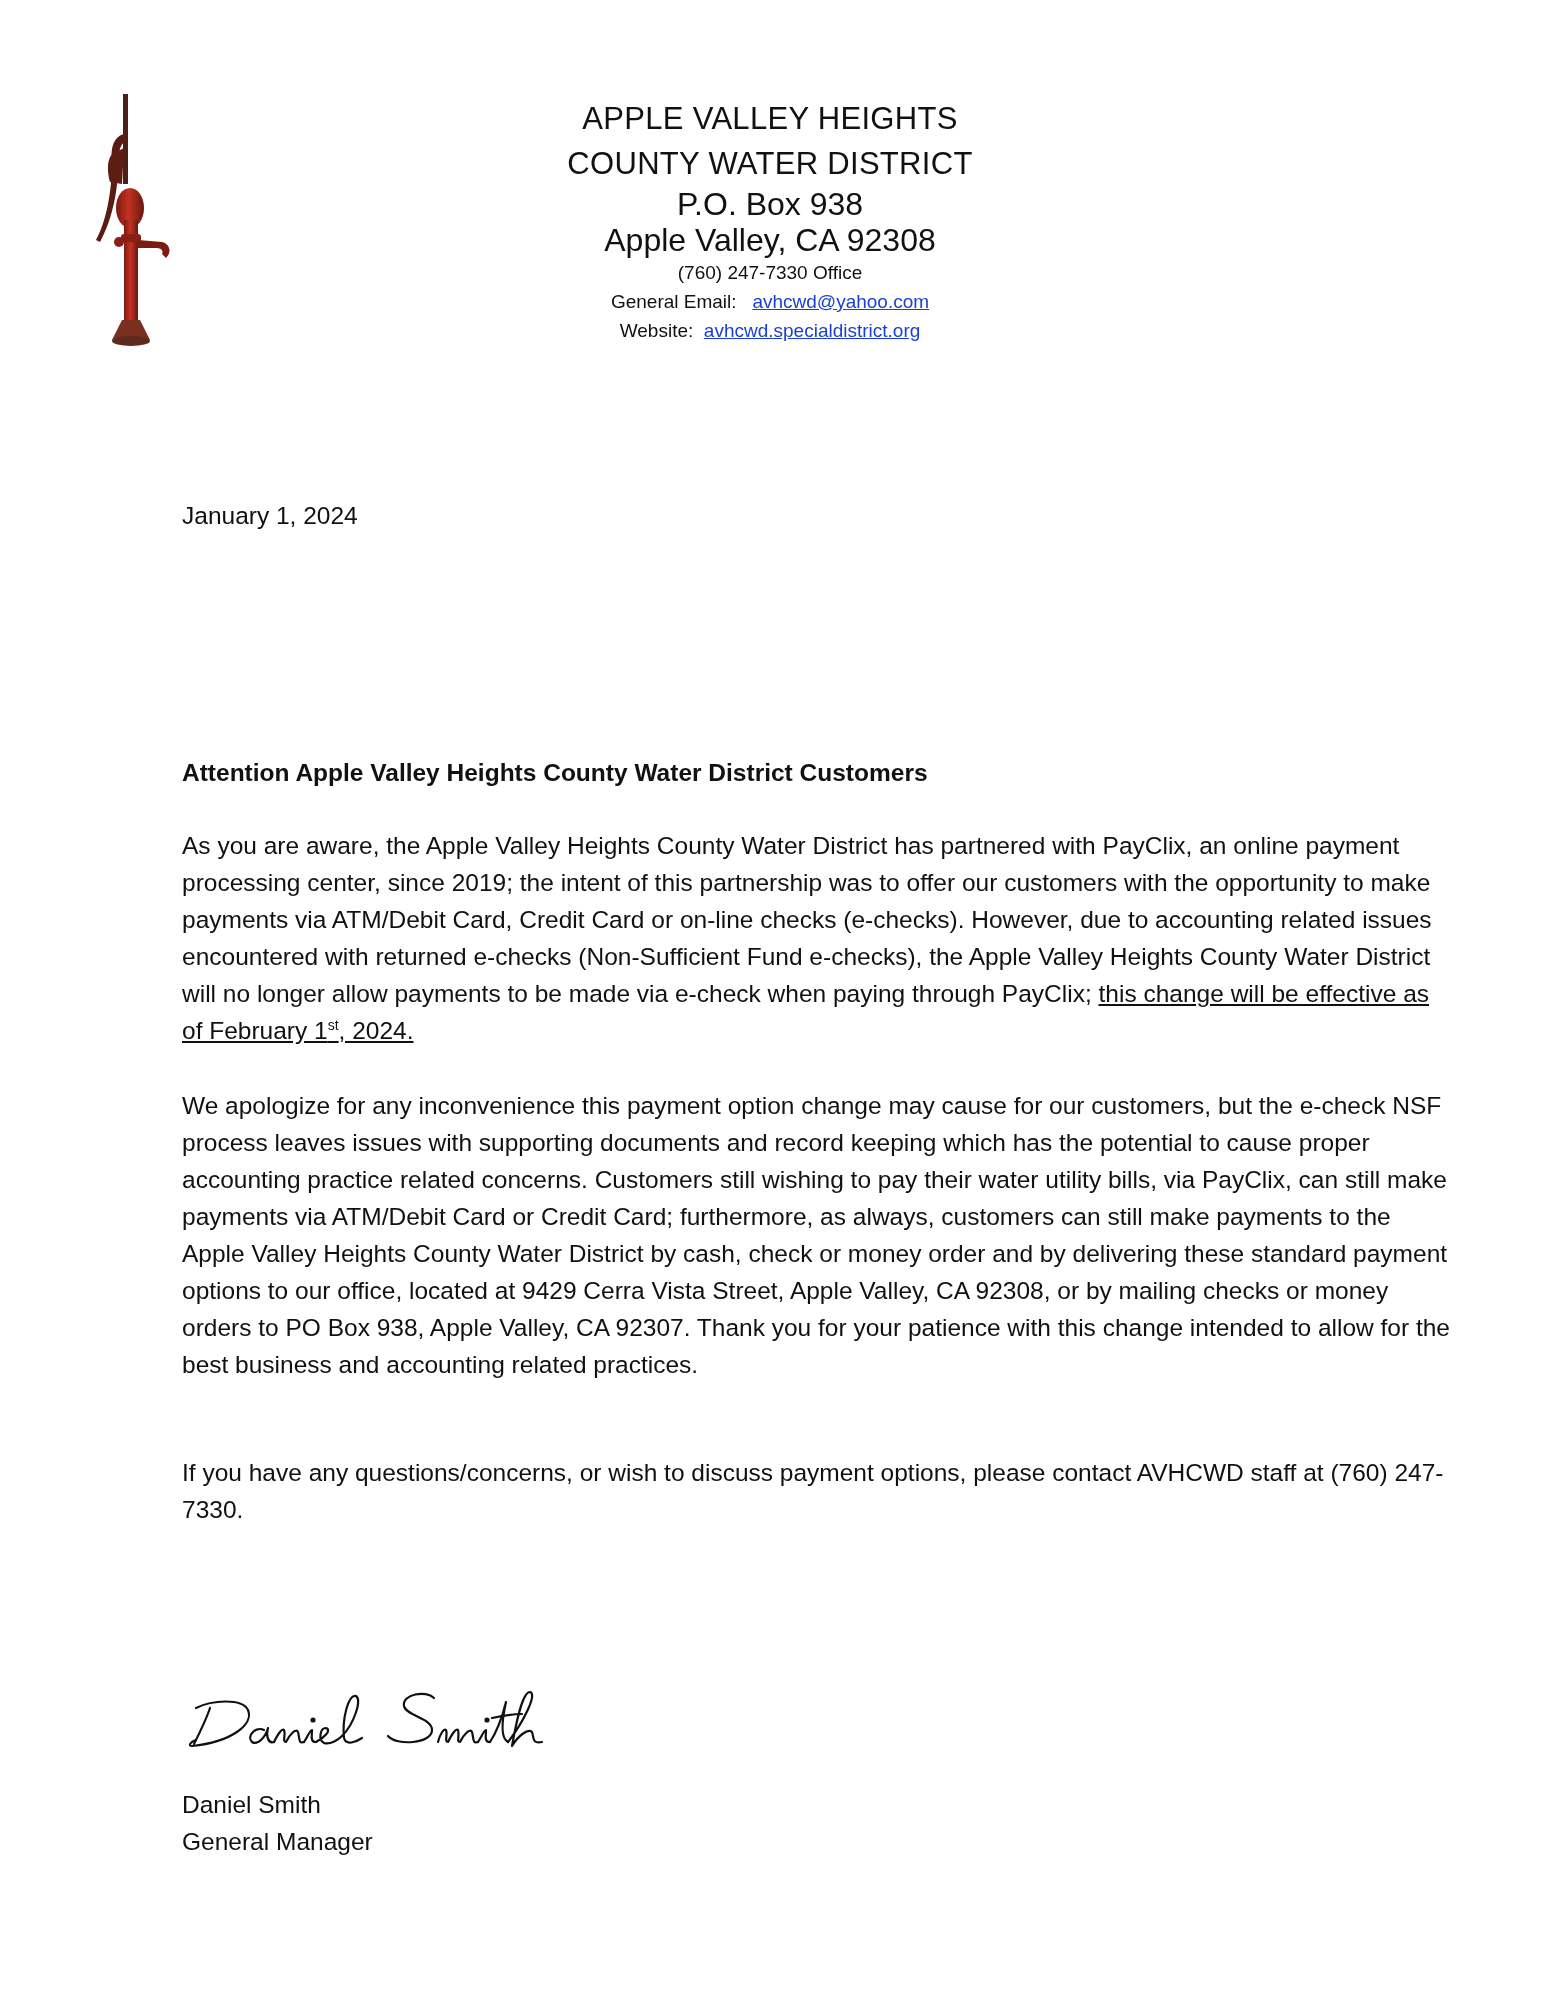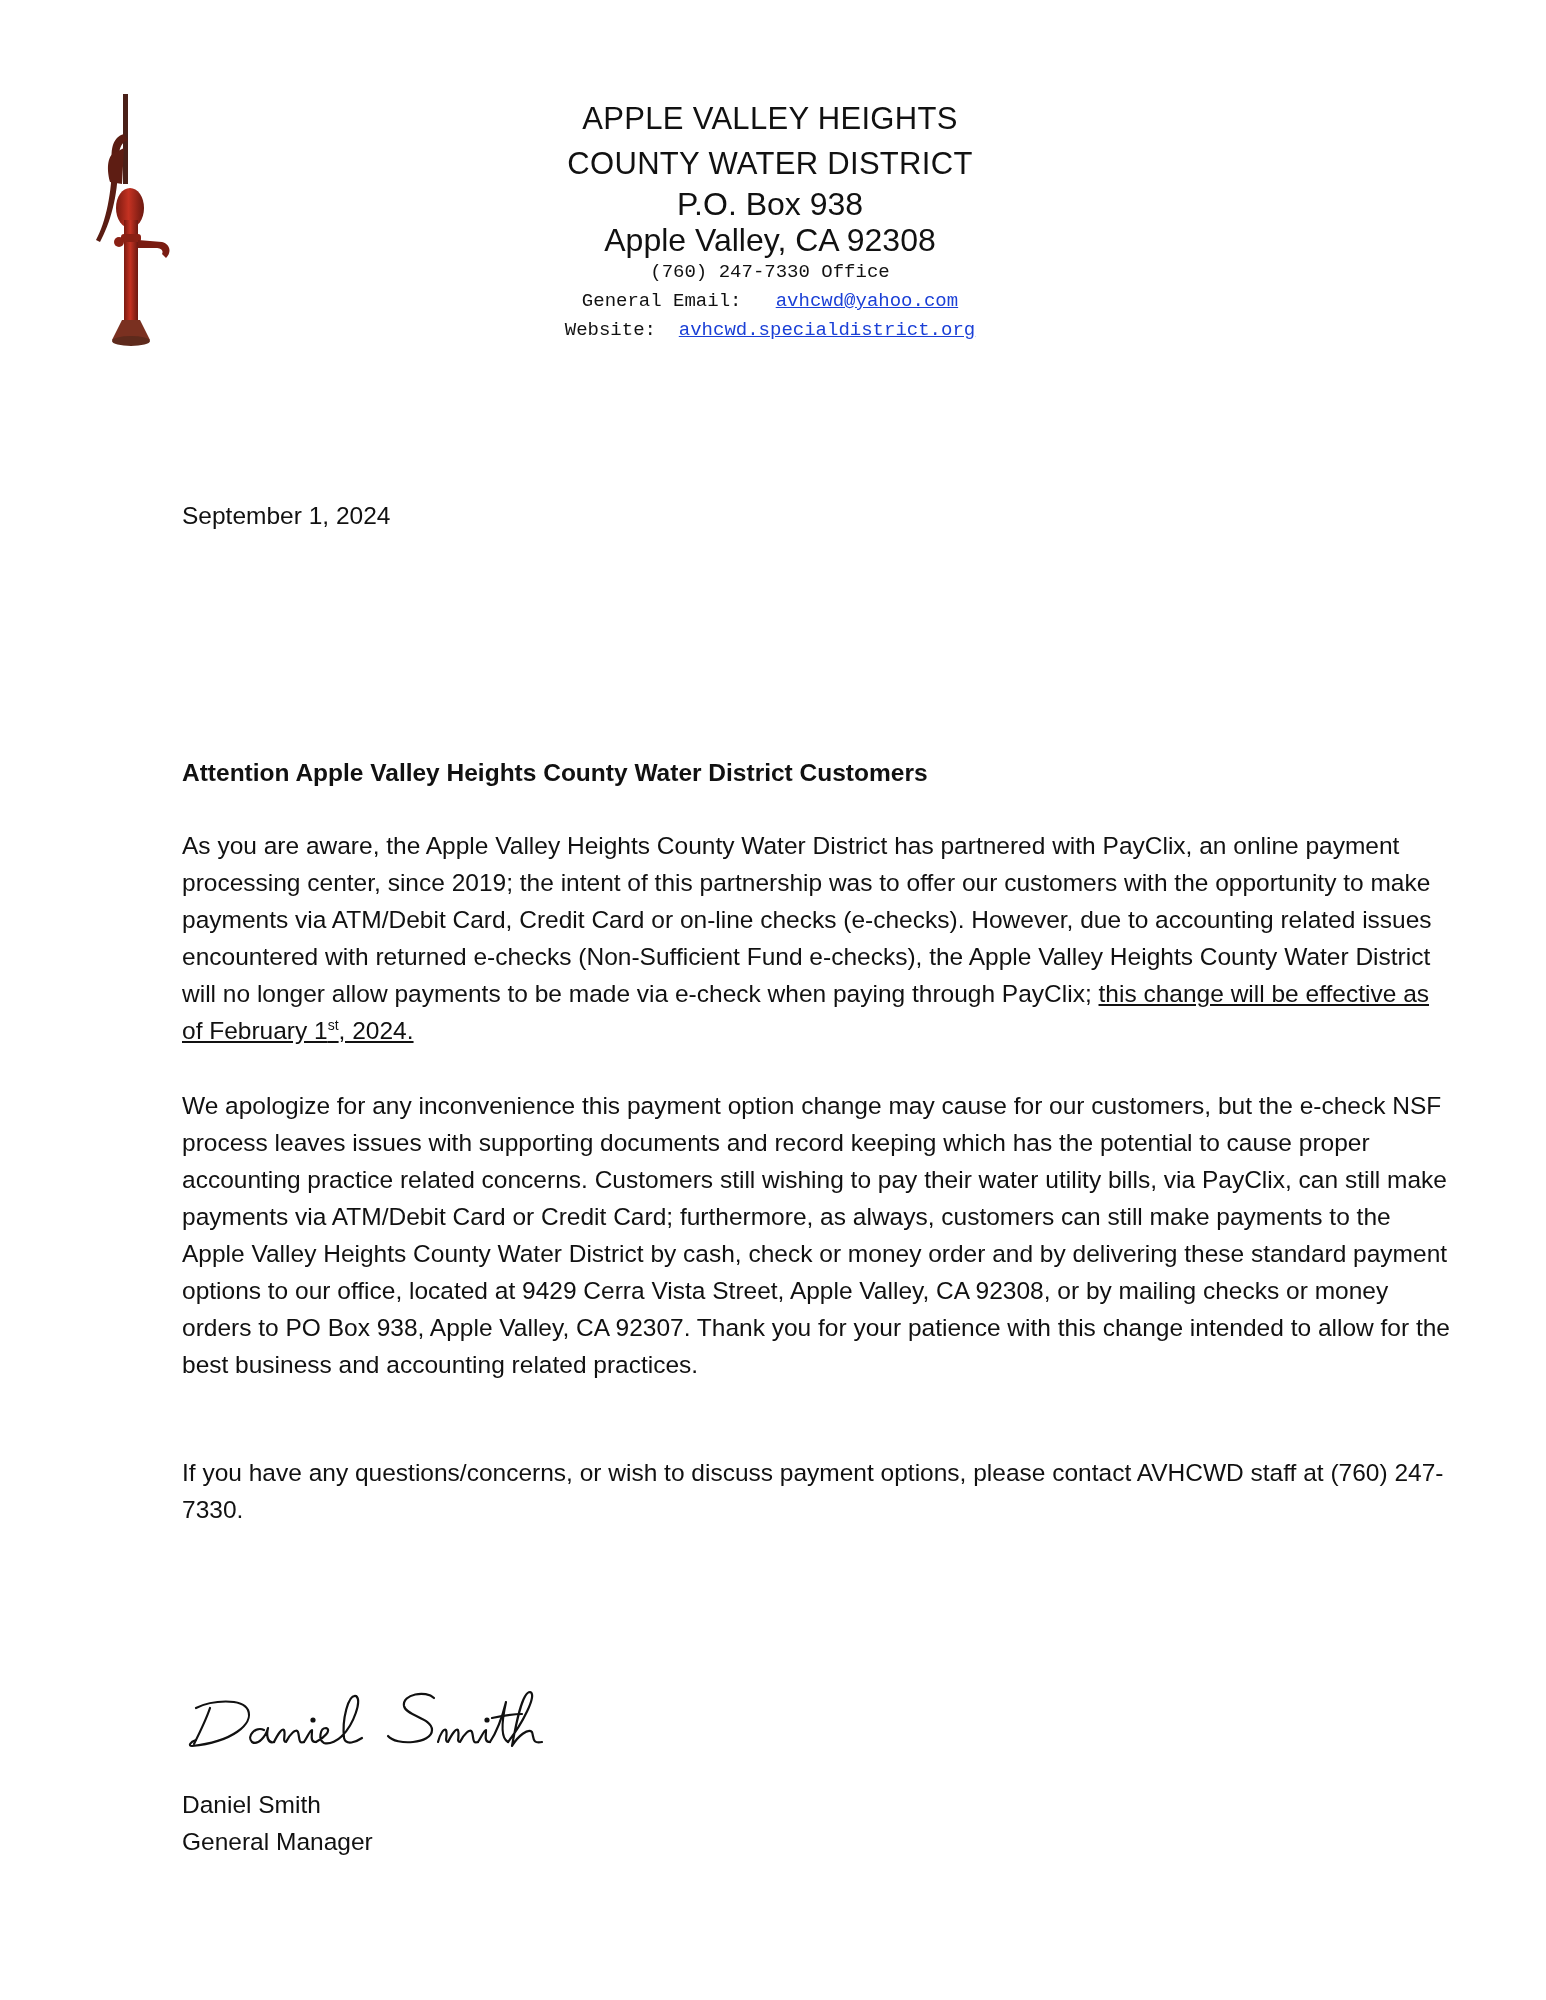--- a/index.html
+++ b/index.html
@@ -5,21 +5,21 @@
   html, body { margin: 0; padding: 0; background: #ffffff; }
   body { width: 1546px; height: 2000px; position: relative; overflow: hidden;
          font-family: "Liberation Sans", "DejaVu Sans", sans-serif; color: #111; }
   .page { position: absolute; left: 0; top: 0; width: 1427px; height: 2000px; background: #fff; }
 
   .pump { position: absolute; left: 88px; top: 92px; width: 120px; height: 258px; }
 
   .letterhead { position: absolute; left: 430px; width: 680px; top: 96px; text-align: center; }
   .lh-title { font-size: 31px; line-height: 45px; letter-spacing: 0.3px; color: #111; }
   .lh-addr { font-size: 32px; line-height: 36px; }
-  .lh-small { font-size: 19px; line-height: 29px; font-family: Liberation Mono, monospace; }
+  .lh-small { font-size: 19px; line-height: 29px; }
   .lh-link { color: #1a3fd6; text-decoration: underline; }
 
   .body-text { position: absolute; left: 182px; width: 1270px; font-size: 24.5px; line-height: 37px; color: #111; }
   .date { top: 497px; }
   .re { top: 644px; font-weight: bold; }
   .re-subject { color: #ff0000; text-decoration: underline; font-weight: bold; }
   .attention { top: 754px; font-weight: bold; }
   .p1 { top: 827px; }
   .p2 { top: 1087px; }
   .p3 { top: 1454px; }
@@ -72,21 +72,21 @@
     <div class="lh-small">
       <span>General Email:</span>&nbsp;&nbsp;
       <span class="lh-link">avhcwd@yahoo.com</span>
     </div>
     <div class="lh-small">
       <span>Website:</span>&nbsp;
       <span class="lh-link">avhcwd.specialdistrict.org</span>
     </div>
   </div>
 
-  <div class="body-text date">September 1, 2024</div>
+  <div class="body-text date">January 1, 2024</div>
 
 
   <div class="body-text attention">Attention Apple Valley Heights County Water District Customers</div>
 
   <div class="body-text p1"><span>As you are aware, the Apple Valley Heights County Water District has partnered with PayClix, an online payment processing center, since 2019; the intent of this partnership was to offer our customers with the opportunity to make payments via ATM/Debit Card, Credit Card or on-line checks (e-checks). However, due to accounting related issues encountered with returned e-checks (Non-Sufficient Fund e-checks), the Apple Valley Heights County Water District will no longer allow payments to be made via e-check when paying through PayClix; </span><span class="ul"><span>this change will be effective as of February 1</span><sup>st</sup><span>, 2024.</span></span></div>
 
   <div class="body-text p2">We apologize for any inconvenience this payment option change may cause for our customers, but the e-check NSF process leaves issues with supporting documents and record keeping which has the potential to cause proper accounting practice related concerns.  Customers still wishing to pay their water utility bills, via PayClix, can still make payments via ATM/Debit Card or Credit Card; furthermore, as always, customers can still make payments to the Apple Valley Heights County Water District by cash, check or money order and by delivering these standard payment options to our office, located at 9429 Cerra Vista Street, Apple Valley, CA 92308, or by mailing checks or money orders to PO Box 938, Apple Valley, CA 92307.  Thank you for your patience with this change intended to allow for the best business and accounting related practices.</div>
 
   <div class="body-text p3">If you have any questions/concerns, or wish to discuss payment options, please contact AVHCWD staff at (760) 247-7330.</div>
 

